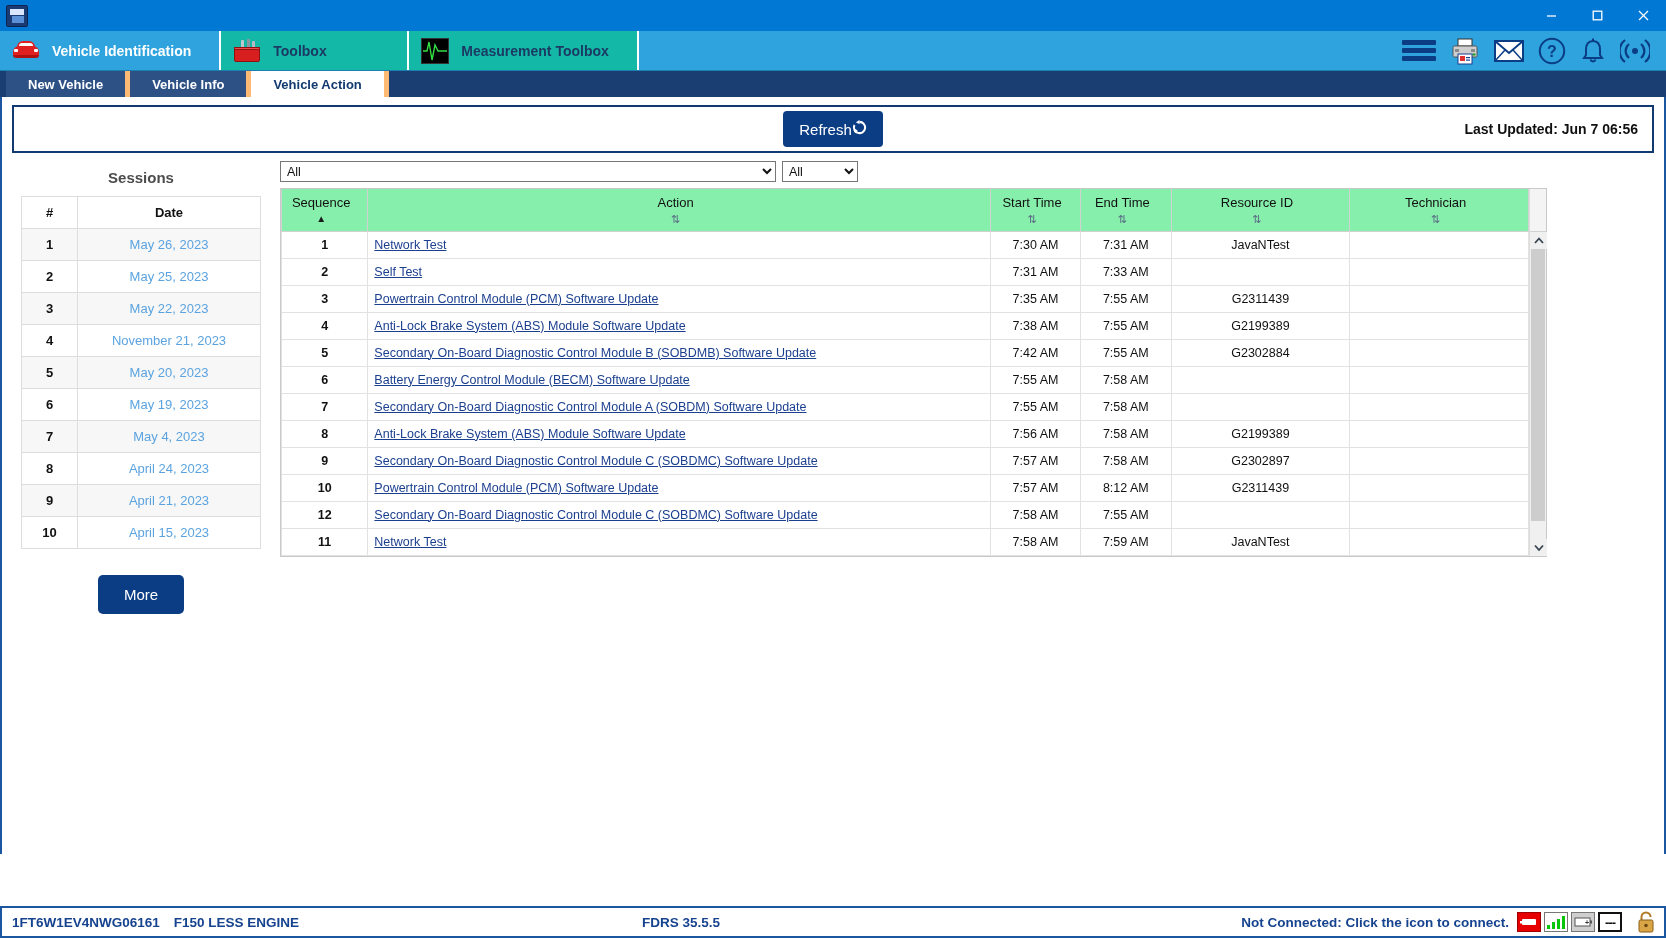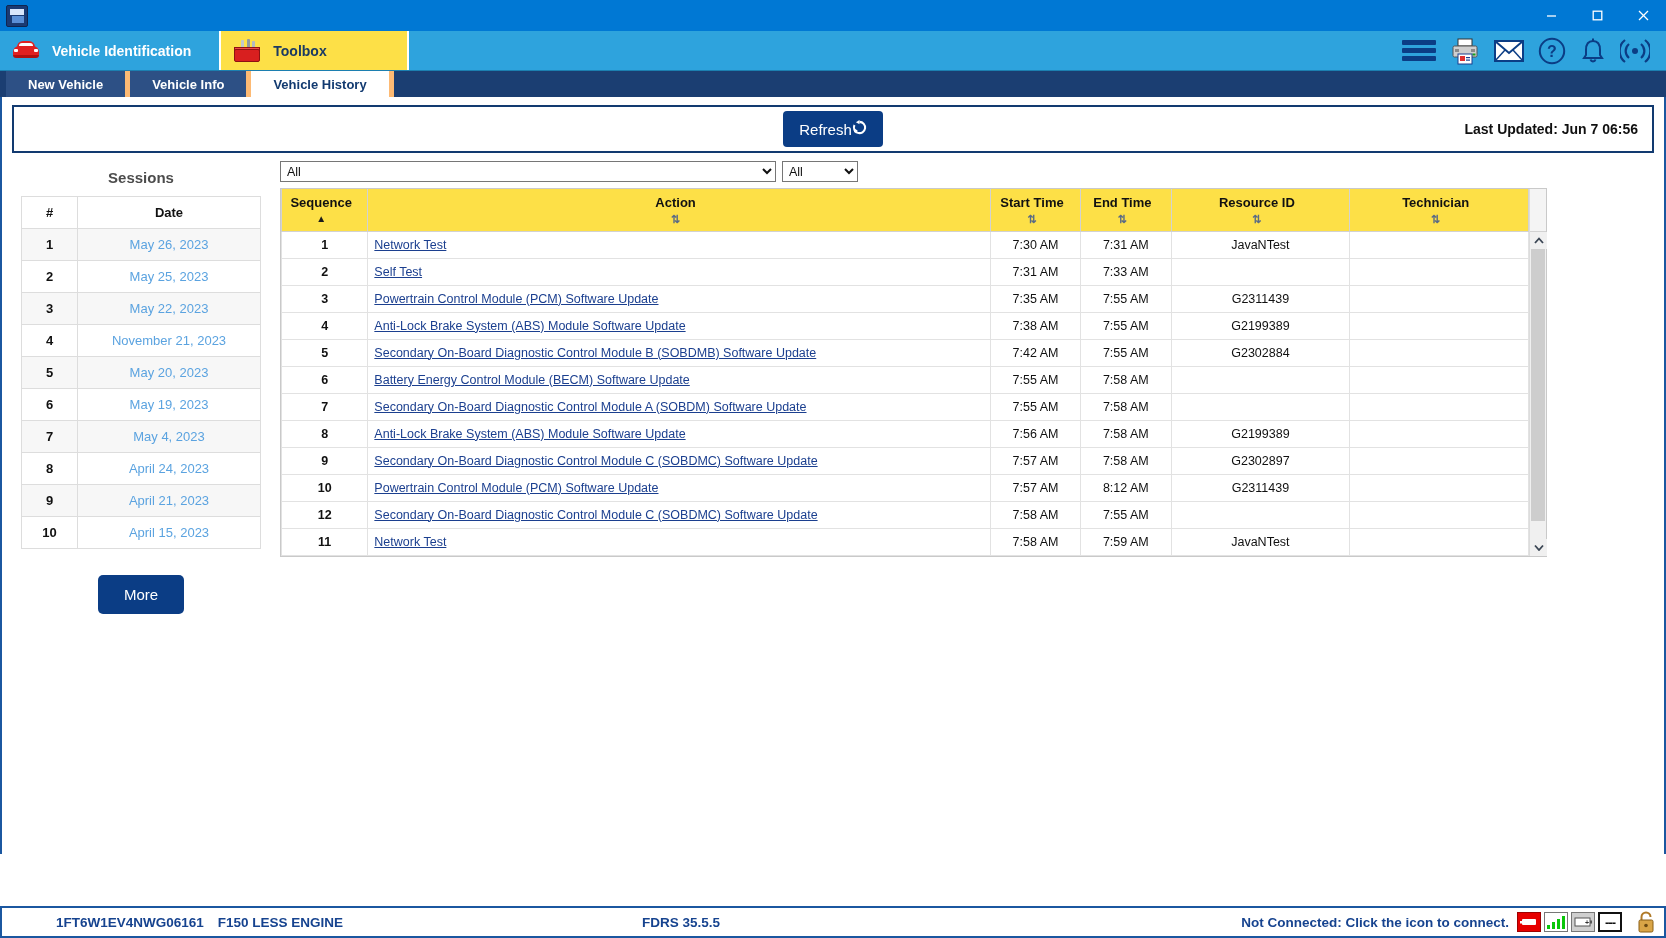--- a/index.html
+++ b/index.html
@@ -50,21 +50,21 @@
   }
   .module-tab {
     display: flex; align-items: center; gap: 12px;
     padding: 0 28px 0 12px;
     color: #ffffff;
     font-size: 14px; font-weight: bold;
     border-right: 2px solid #ffffff;
     min-width: 188px;
   }
   .module-tab.active { background: #2ea3dd; color: #ffffff; }
-  .module-tab.inactive { background: #fde047; color: #1b3a63; }
+  .module-tab.inactive { background: #14b8a6; color: #1b3a63; }
   .mod-icon { width: 28px; height: 26px; position: relative; flex: none; }
 
   
   .icon-car { }
   .icon-car .body { position:absolute; left:1px; right:1px; top:8px; height:11px; background:#e02020; border-radius:6px 6px 3px 3px; }
   .icon-car .roof { position:absolute; left:5px; right:5px; top:3px; height:8px; background:#e02020; border-radius:6px 6px 0 0; }
   .icon-car .glass { position:absolute; left:7px; right:7px; top:5px; height:5px; background:#ffffff; border-radius:3px 3px 0 0; }
   .icon-car .bump { position:absolute; left:1px; right:1px; top:17px; height:3px; background:#b01010; border-radius:0 0 3px 3px; }
   .icon-car .lamp { position:absolute; top:11px; width:4px; height:3px; background:#fff; border-radius:1px; }
   .icon-toolbox .tb-body { position:absolute; left:1px; right:1px; top:11px; bottom:2px; background:#d81f1f; border:1px solid #8d1212; border-radius:2px; }
@@ -206,25 +206,25 @@
     display: flex;
     background: #ffffff;
   }
   table.grid {
     border-collapse: collapse;
     table-layout: fixed;
     width: 1249px;
     font-size: 12.5px;
   }
   table.grid th {
-    background: #fde047;
+    background: #86efac;
     border: 1px solid #d2d2d2;
     border-top: none;
     font-size: 13px;
-    font-weight: bold;
+    font-weight: normal;
     color: #111;
     padding: 6px 11px 4px 4px;
     vertical-align: top;
     height: 42px;
   }
   table.grid th .sorter { display:block; margin-top:3px; font-size: 11px; color:#5a6b85; }
   table.grid th .sorter.asc { color:#1b1b1b; font-size: 10px; }
   table.grid td {
     border: 1px solid #e2e2e2;
     padding: 6px 6px;
@@ -273,21 +273,21 @@
     border-top: 2px solid #1b57a0;
     border-left: 2px solid #1b57a0;
     border-right: 2px solid #1b57a0;
     border-bottom: 2px solid #1b57a0;
     display: flex;
     align-items: center;
     font-size: 13.5px;
     font-weight: bold;
     color: #16438f;
   }
-  .sb-left { padding-left: 10px; display:flex; gap:14px;margin-left:44px; }
+  .sb-left { padding-left: 10px; display:flex; gap:14px; }
   .sb-center { position: absolute; left: 640px; }
   .sb-right { margin-left: auto; display: flex; align-items: center; gap: 8px; padding-right: 8px; }
   .sb-icons { display: flex; align-items: center; gap: 3px; }
   .sb-ic { width: 24px; height: 20px; border: 1px solid #777; display:flex; align-items:center; justify-content:center; }
   .sb-ic.red { background: #e60000; border-color:#a00000; }
   .sb-ic.green { background: #ffffff; }
   .sb-ic.batt { background: #cfcfcf; }
   .sb-ic.dash { background: #ffffff; border: 2px solid #111; font-weight: bold; color:#111; font-size: 13px; letter-spacing:-1px;}
   .lock-ic { width: 20px; height: 24px; position: relative; margin-left: 6px; }
 
@@ -344,20 +344,28 @@
   </div>
   <div class="module-tab inactive">
     <span class="mod-icon icon-toolbox">
       <span class="tool" style="left:8px; top:2px; height:9px; background:#c0c6cc;"></span>
       <span class="tool" style="left:14px; top:1px; height:10px; background:#8f98a1;"></span>
       <span class="tool" style="left:19px; top:3px; height:8px; background:#b3bac1;"></span>
       <span class="tb-lid"></span>
       <span class="tb-body"></span>
     </span>
     <span>Toolbox</span>
+  </div>
+  <div class="module-tab inactive">
+    <span class="mod-icon icon-scope">
+      <svg width="26" height="24" viewBox="0 0 26 24">
+        <polyline points="1,12 5,12 7,3 10,21 13,6 16,12 20,12 25,12" fill="none" stroke="#33dd44" stroke-width="1.4"></polyline>
+      </svg>
+    </span>
+    <span>Measurement Toolbox</span>
   </div>
 
   <div class="header-icons" style="margin-left:auto">
     <span class="hicon burger">
         <span style="display:block;width:34px">
           <i></i>
           <i></i>
           <i></i>
         </span>
       </span>
@@ -408,21 +416,21 @@
 </div>
 
 <div class="subtabbar">
   <div class="subtab">
       <span>New Vehicle</span>
     </div>
   <div class="subtab">
       <span>Vehicle Info</span>
     </div>
   <div class="subtab active">
-      <span>Vehicle History</span>
+      <span>Vehicle Action</span>
     </div>
 </div>
 
 <div class="content">
 
   <div class="refresh-bar">
     <button class="refresh-btn">
       <span>Refresh</span>
       <span>
         <svg width="15" height="15" viewBox="0 0 16 16">

